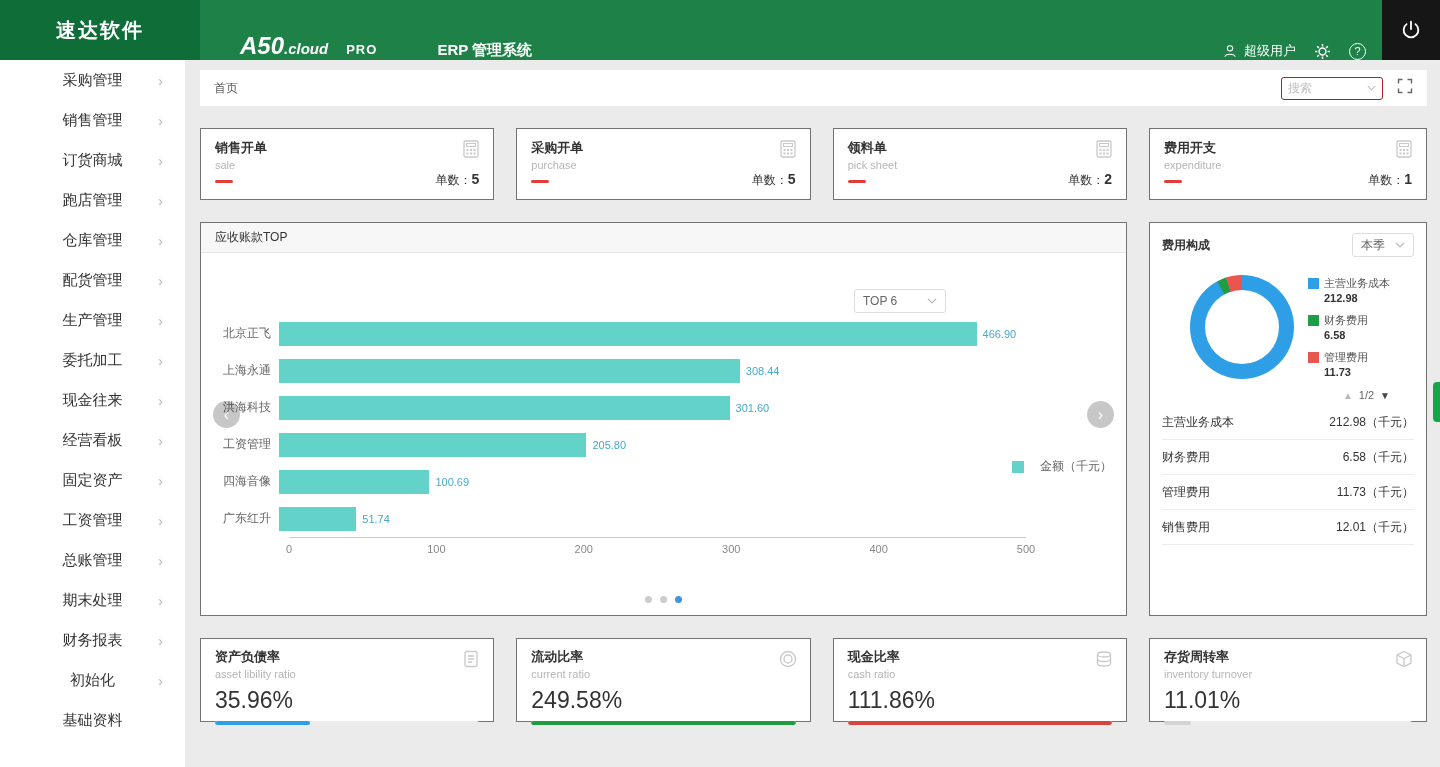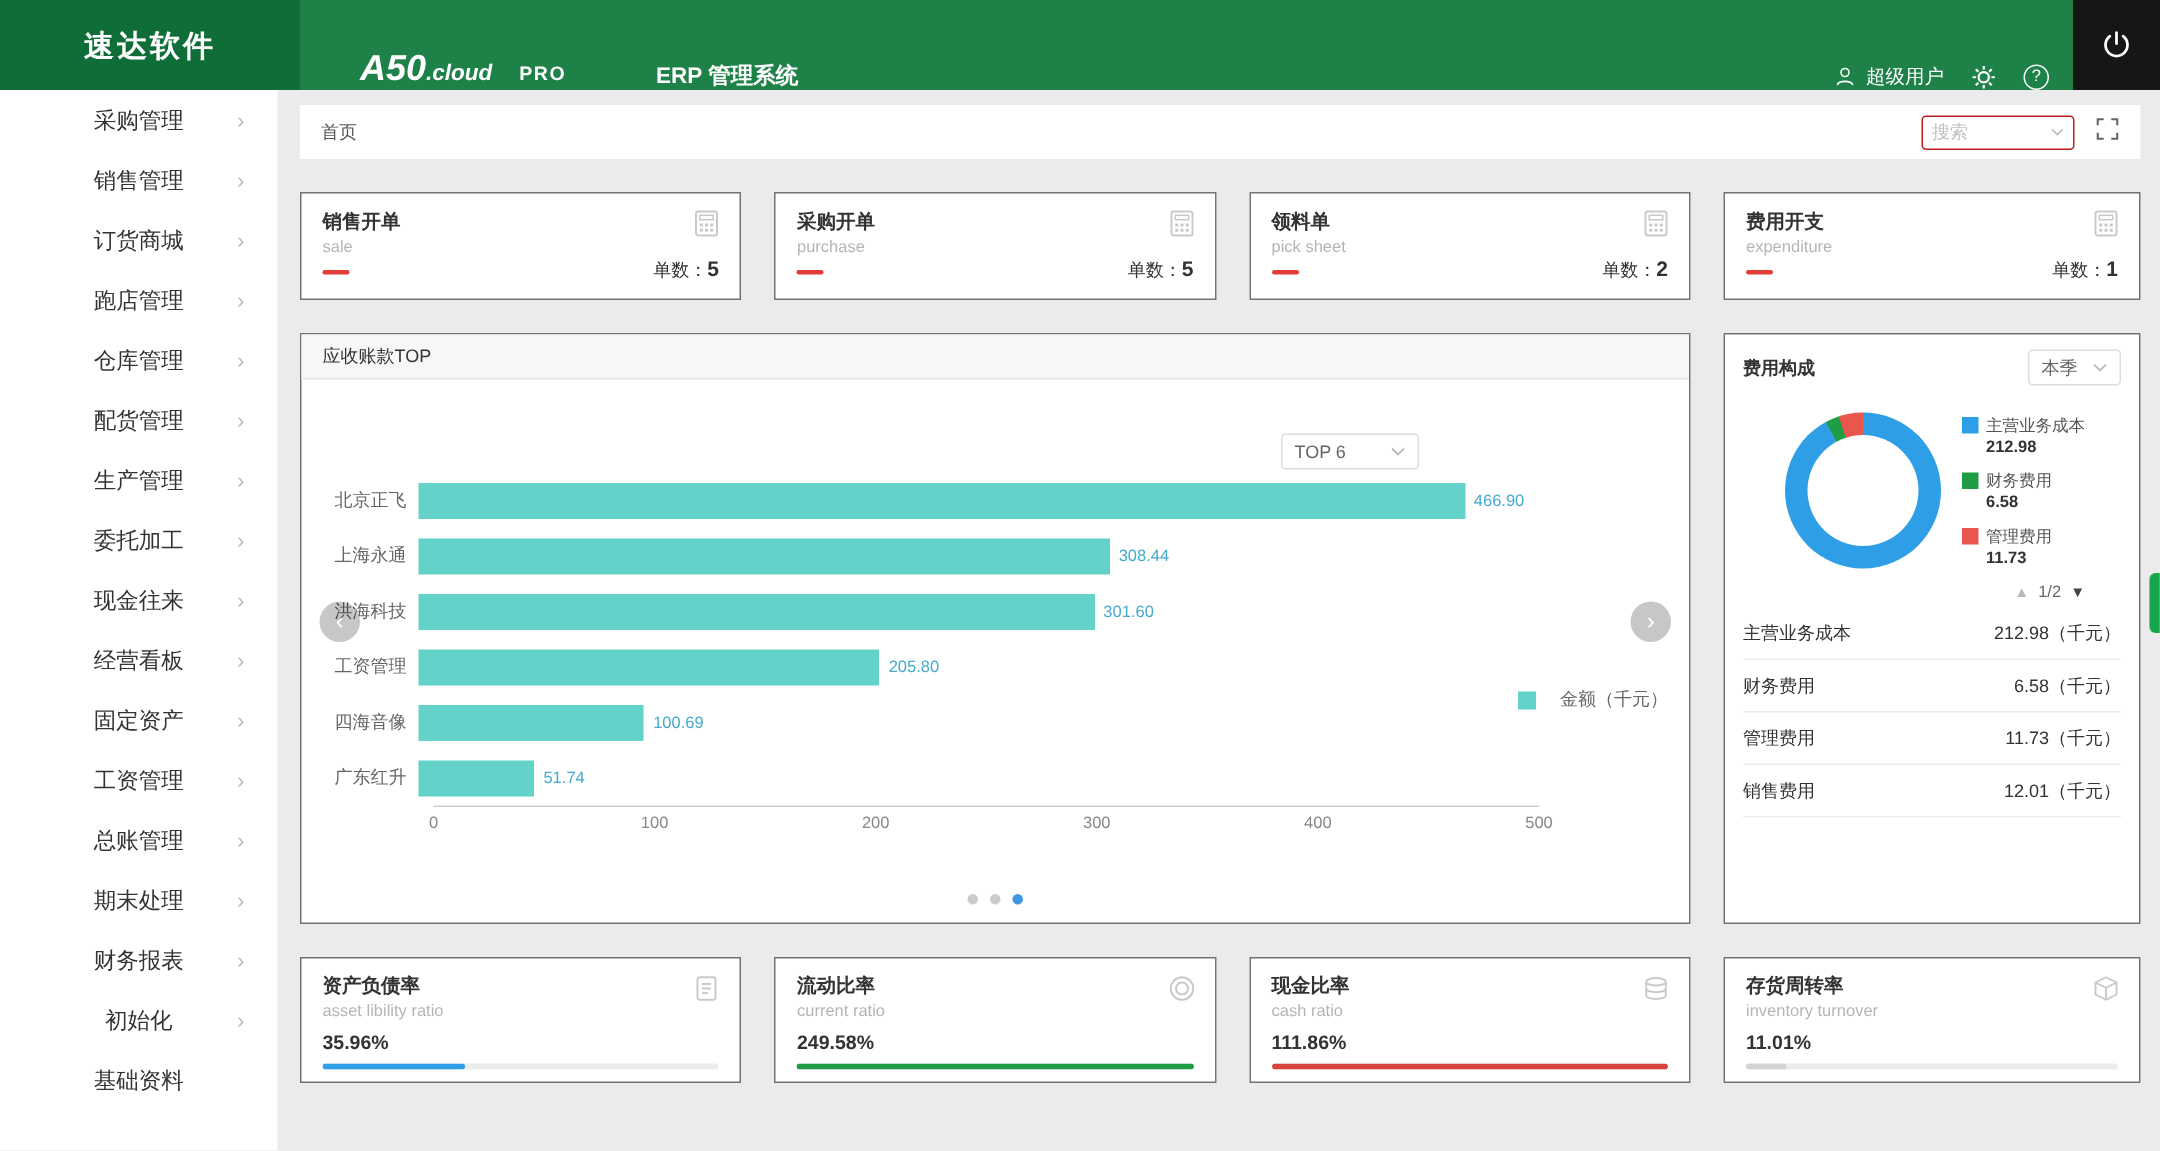--- a/index.html
+++ b/index.html
@@ -87,21 +87,21 @@
   .pager .up { color:#b9b9b9; font-size:10px; cursor:pointer; }
   .pager .down { color:#444; font-size:10px; cursor:pointer; }
   .expense-list { margin-top:2px; }
   .exp-row { display:flex; justify-content:space-between; align-items:center; height:35px; border-bottom:1px solid #ededed; font-size:12px; color:#333; }
 
   
   .ratio-card { position:relative; padding:9px 14px; }
   .ratio-title { font-size:13px; font-weight:bold; color:#333; }
   .ratio-sub { font-size:11px; color:#b5b5b5; margin-top:2px; }
   .ratio-icon { position:absolute; top:10px; right:12px; }
-  .ratio-value { font-size:13px; font-weight:bold; color:#333; margin-top:7px; }
+  .ratio-value { font-size:23px; font-weight:normal; color:#333; margin-top:7px; }
   .ratio-track { margin-top:7px; height:4px; background:#ececec; border-radius:2px; overflow:hidden; }
   .ratio-fill { height:100%; border-radius:2px; }
 
   
   .side-tab { position:fixed; right:0; top:382px; width:7px; height:40px; background:#16a548; border-radius:4px 0 0 4px; cursor:pointer; }
 </style>
 </head>
 <body>
 
 <div class="header">

